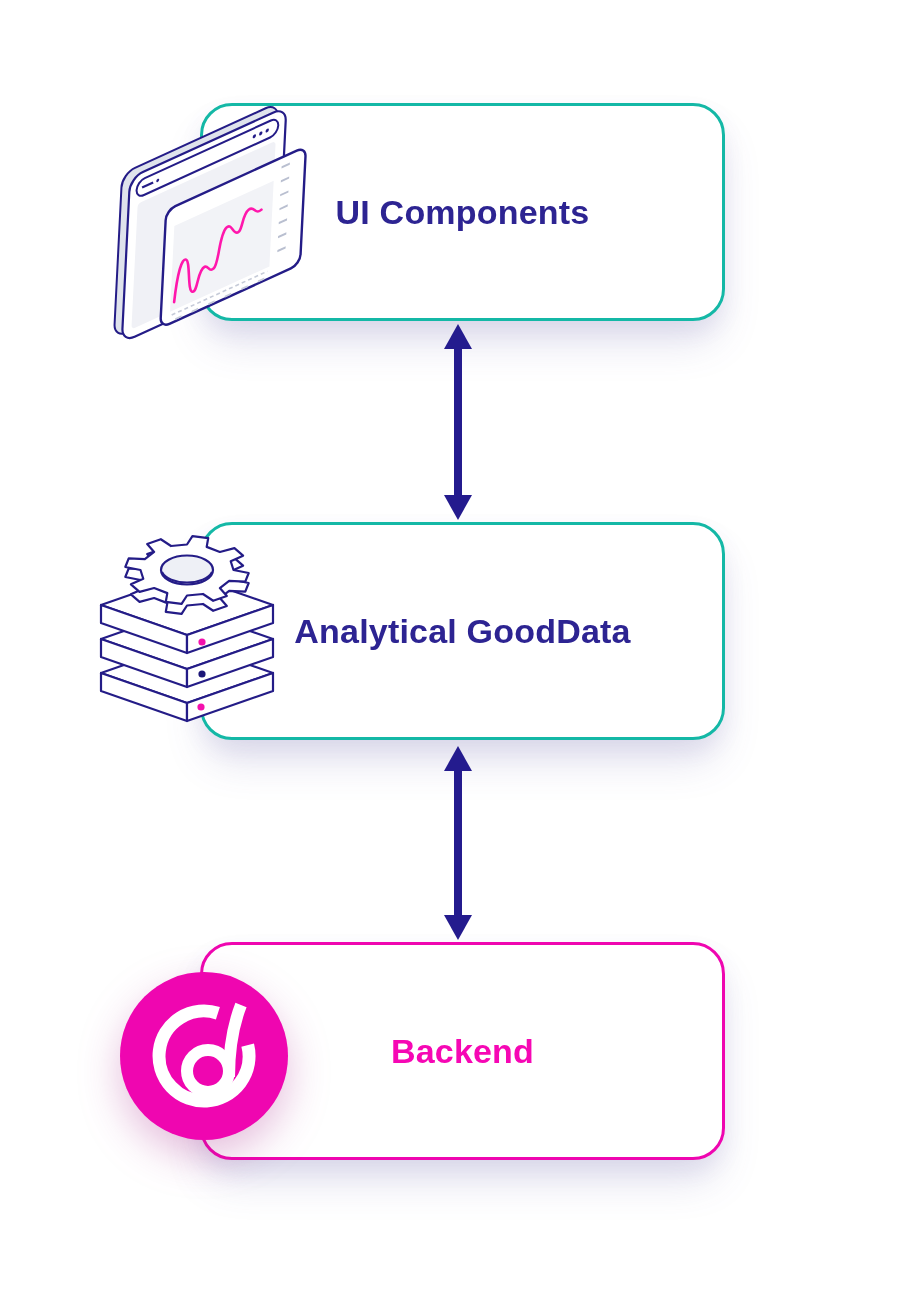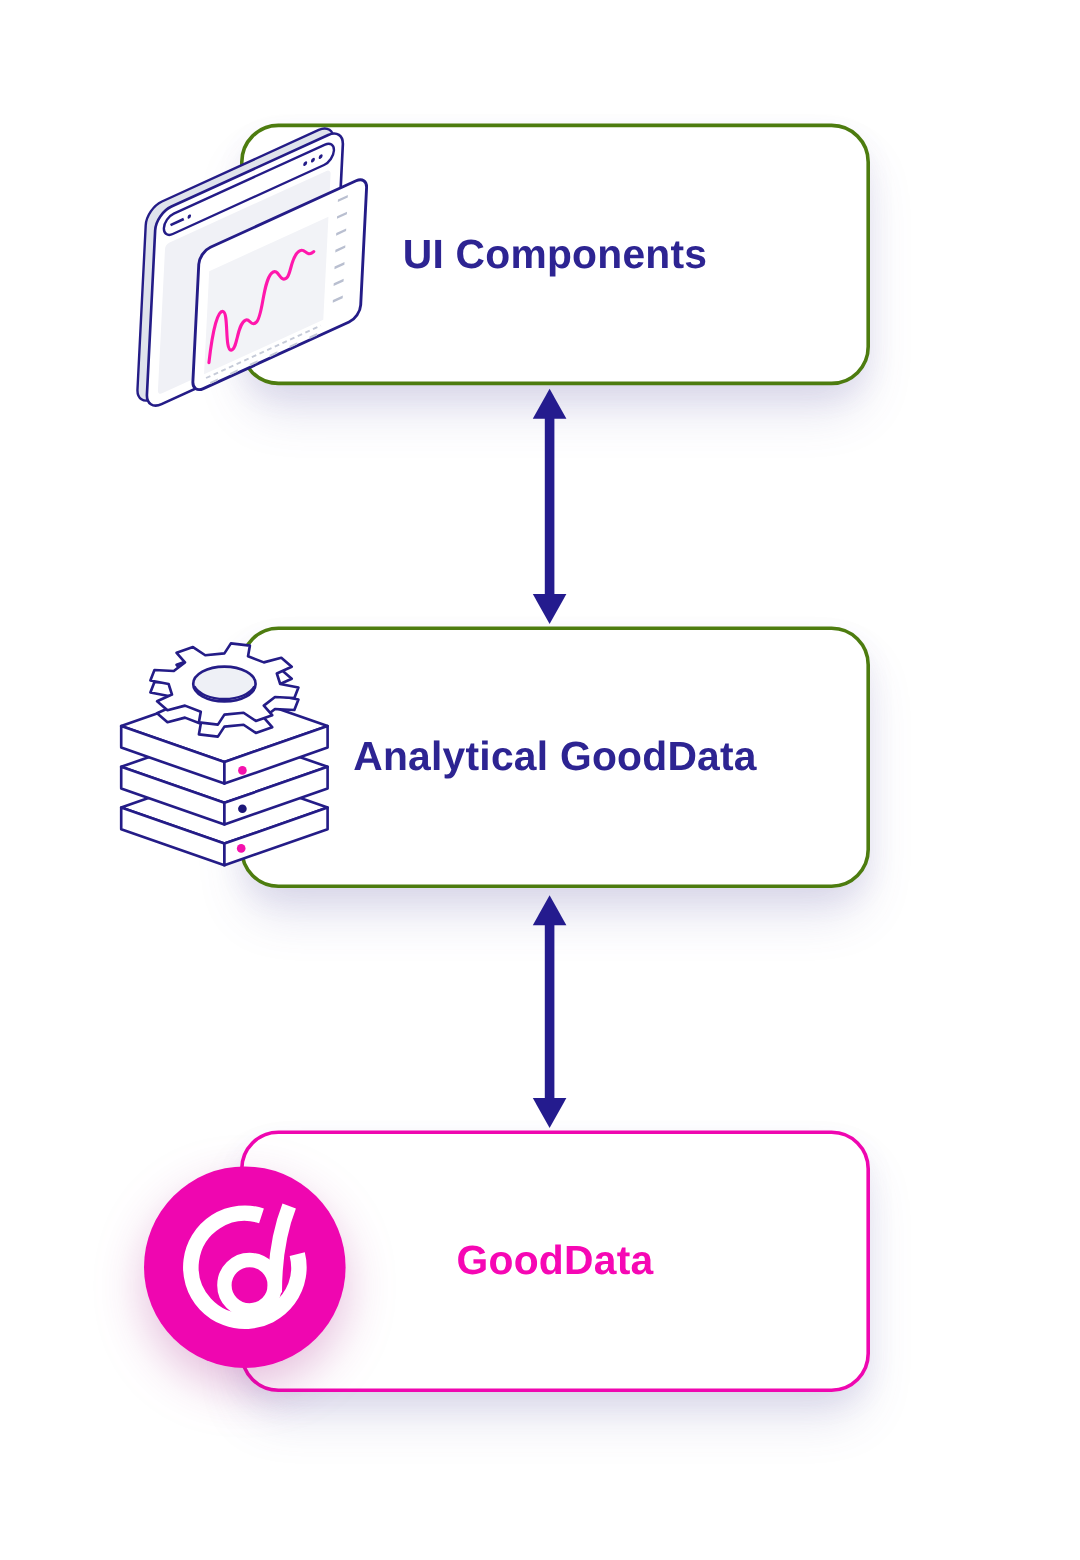--- a/index.html
+++ b/index.html
@@ -11,21 +11,21 @@
     overflow:hidden;
   }
   .stage{position:absolute;inset:0;}
 
   .node{
     position:absolute;
     left:200px;
     width:525px;
     height:218px;
     background:#ffffff;
-    border:3px solid #4d7c0f;
+    border:3px solid #14b8a6;
     border-radius:32px;
     box-shadow:0 26px 42px -6px rgba(86,82,160,0.18), 0 10px 22px rgba(86,82,160,0.08);
     display:flex;
     align-items:center;
     justify-content:center;
     box-sizing:border-box;
   }
   .node-ui{top:103px;}
   .node-backend{top:522px;}
   .node-gooddata{top:942px;border-color:#ef06b0;}
@@ -57,21 +57,21 @@
 
   <div class="node node-ui">
     <span class="node-label">UI Components</span>
   </div>
 
   <div class="node node-backend">
     <span class="node-label">Analytical GoodData</span>
   </div>
 
   <div class="node node-gooddata">
-    <span class="node-label">GoodData</span>
+    <span class="node-label">Backend</span>
   </div>
 
   <svg class="connector connector-1" viewBox="0 0 40 200">
     <line x1="20" y1="20" x2="20" y2="180" stroke="#241b8e" stroke-width="8"></line>
     <polygon points="20,2 34,27 6,27" fill="#241b8e"></polygon>
     <polygon points="20,198 34,173 6,173" fill="#241b8e"></polygon>
   </svg>
 
   <svg class="connector connector-2" viewBox="0 0 40 198">
     <line x1="20" y1="20" x2="20" y2="178" stroke="#241b8e" stroke-width="8"></line>

